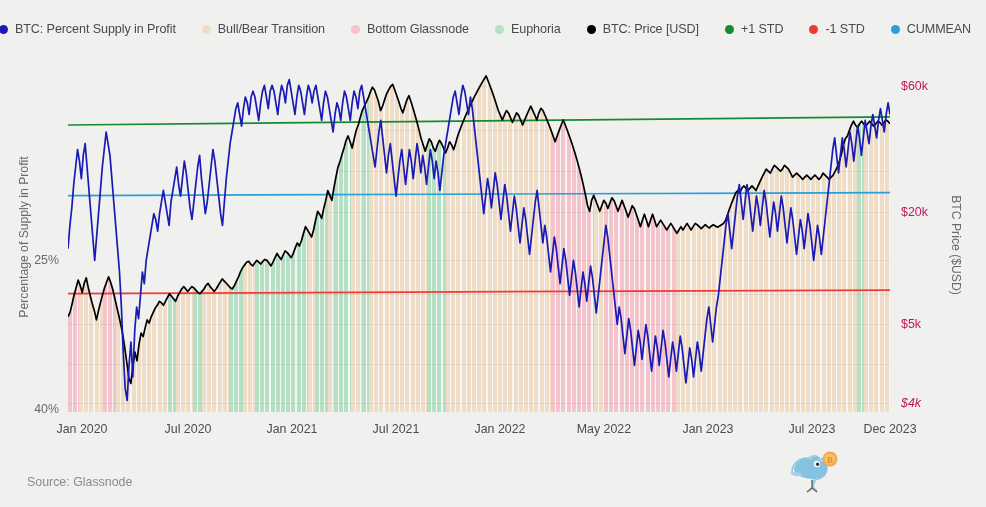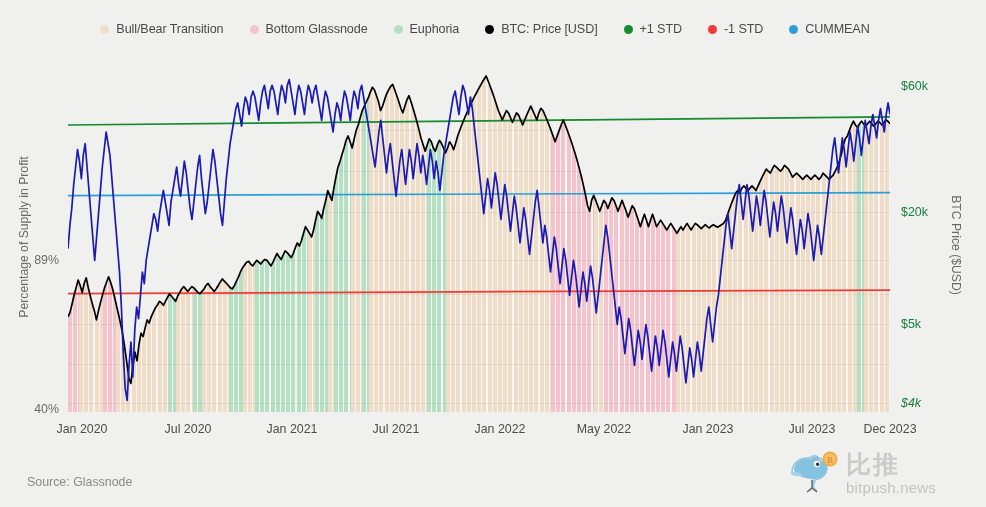--- a/index.html
+++ b/index.html
@@ -29,21 +29,21 @@
   .bands{position:absolute;inset:0;}
   .band{position:absolute;top:0;bottom:0;}
   .gridlines{position:absolute;inset:0;pointer-events:none;}
   .gl{position:absolute;left:0;right:0;height:1px;background:rgba(0,0,0,0.055);}
   svg.series{position:absolute;inset:0;width:100%;height:100%;overflow:visible;}
 
   
   .ytick-left{position:absolute;right:100%;margin-right:9px;transform:translateY(-50%);
     font-size:12.4px;color:#6a6a6a;white-space:nowrap;}
   .ytick-right{position:absolute;left:100%;margin-left:11px;transform:translateY(-50%);
-    font-size:12.4px;color:#15803d;white-space:nowrap;}
+    font-size:12.4px;color:#be185d;white-space:nowrap;}
   .xtick{position:absolute;top:100%;margin-top:10px;transform:translateX(-50%);
     font-size:12.4px;color:#4d4d4d;white-space:nowrap;}
 
   .axis-title-left{
     position:absolute;left:16px;top:62px;height:350px;width:16px;
     display:flex;align-items:center;justify-content:center;
   }
   .axis-title-left span{
     transform:rotate(-90deg);white-space:nowrap;font-size:12.2px;color:#6a6a6a;
   }
@@ -62,20 +62,24 @@
   .wm-text{display:flex;flex-direction:column;line-height:1;}
   .wm-cn{font-size:25px;color:#c9c9c9;letter-spacing:2px;font-weight:600;}
   .wm-url{font-size:15px;color:#c1c1c1;margin-top:3px;letter-spacing:.2px;}
 </style>
 </head>
 <body>
 
 <div id="root">
 
   <div class="legend" id="legend">
+      <div class="legend-item">
+        <span class="legend-dot" style="background: rgb(26, 26, 180);"></span>
+        <span class="legend-label">BTC: Percent Supply in Profit</span>
+      </div>
       <div class="legend-item">
         <span class="legend-dot" style="background: rgb(240, 221, 200);"></span>
         <span class="legend-label">Bull/Bear Transition</span>
       </div>
       <div class="legend-item">
         <span class="legend-dot" style="background: rgb(244, 195, 204);"></span>
         <span class="legend-label">Bottom Glassnode</span>
       </div>
       <div class="legend-item">
         <span class="legend-dot" style="background: rgb(182, 224, 196);"></span>
@@ -151,21 +155,21 @@
       <svg class="series" id="series-svg" viewBox="0 0 822 350" preserveAspectRatio="none">
           <path d="M0.00,254.81L2.03,250.37L4.06,242.00L6.09,232.99L8.12,225.82L10.15,218.01L12.18,223.53L14.21,230.54L16.24,221.28L18.27,215.87L20.30,225.82L22.33,234.23L24.36,242.00L26.39,248.93L28.41,257.87L30.44,248.93L32.47,240.67L34.50,232.99L36.53,225.82L38.56,220.18L40.59,214.82L42.62,220.18L44.65,226.98L46.68,235.49L48.71,244.72L50.74,253.31L52.77,262.63L54.80,272.83L56.83,286.09L58.86,301.18L60.89,316.03L62.92,321.47L64.95,303.52L66.98,290.19L69.01,298.89L71.04,282.13L73.07,271.07L75.10,274.63L77.13,265.93L79.16,257.87L81.19,261.02L83.21,254.81L85.24,250.37L87.27,246.10L89.30,243.35L91.33,239.35L93.36,240.67L95.39,243.35L97.42,239.35L99.45,235.49L101.48,231.76L103.51,234.23L105.54,236.76L107.57,239.35L109.60,234.23L111.63,230.54L113.66,226.98L115.69,224.66L117.72,226.98L119.75,229.34L121.78,226.98L123.81,224.66L125.84,225.82L127.87,228.15L129.90,230.54L131.93,231.76L133.96,229.34L135.99,226.98L138.01,223.53L140.04,221.28L142.07,224.66L144.10,226.98L146.13,229.34L148.16,226.98L150.19,223.53L152.22,220.18L154.25,216.93L156.28,219.09L158.31,221.28L160.34,223.53L162.37,225.82L164.40,226.98L166.43,223.53L168.46,219.09L170.49,214.82L172.52,209.72L174.55,205.80L176.58,202.95L178.61,200.17L180.64,199.26L182.67,202.02L184.70,203.89L186.73,201.09L188.76,198.36L190.79,200.17L192.81,202.02L194.84,199.26L196.87,197.47L198.90,198.36L200.93,201.09L202.96,203.89L204.99,200.17L207.02,195.70L209.05,191.40L211.08,194.82L213.11,197.47L215.14,193.10L217.17,188.90L219.20,190.56L221.23,193.10L223.26,195.70L225.29,191.40L227.32,185.65L229.35,180.96L231.38,184.07L233.41,178.69L235.44,171.43L237.47,164.64L239.50,167.98L241.53,171.43L243.56,175.00L245.59,167.98L247.61,158.24L249.64,149.30L251.67,152.20L253.70,156.39L255.73,146.47L257.76,138.41L259.79,128.52L261.82,133.36L263.85,138.41L265.88,126.18L267.91,115.19L269.94,105.21L271.97,99.63L274.00,92.61L276.03,86.02L278.06,78.31L280.09,73.93L282.12,79.81L284.15,86.02L286.18,76.83L288.21,68.35L290.24,63.05L292.27,55.54L294.30,48.53L296.33,44.09L298.36,39.82L300.39,35.72L302.41,29.84L304.44,25.17L306.47,27.95L308.50,33.72L310.53,39.82L312.56,48.53L314.59,44.09L316.62,37.75L318.65,31.77L320.68,27.95L322.71,24.26L324.74,22.47L326.77,27.95L328.80,33.72L330.83,39.82L332.86,46.28L334.89,50.82L336.92,44.09L338.95,37.75L340.98,33.72L343.01,39.82L345.04,46.28L347.07,53.15L349.10,60.49L351.13,68.35L353.16,76.83L355.19,82.87L357.21,89.27L359.24,82.87L361.27,76.83L363.30,79.81L365.33,86.02L367.36,89.27L369.39,82.87L371.42,78.31L373.45,81.33L375.48,86.02L377.51,90.93L379.54,86.02L381.57,79.81L383.60,82.87L385.63,87.63L387.66,81.33L389.69,73.93L391.72,68.35L393.75,63.05L395.78,57.99L397.81,53.15L399.84,48.53L401.87,44.09L403.90,39.82L405.93,35.72L407.96,31.77L409.99,27.95L412.01,24.26L414.04,20.70L416.07,17.25L418.10,13.90L420.13,18.96L422.16,24.26L424.19,29.84L426.22,35.72L428.25,41.93L430.28,48.53L432.31,53.15L434.34,57.99L436.37,53.15L438.40,48.53L440.43,50.82L442.46,55.54L444.49,60.49L446.52,55.54L448.55,50.82L450.58,53.15L452.61,57.99L454.64,63.05L456.67,57.99L458.70,53.15L460.73,48.53L462.76,44.09L464.79,48.53L466.81,53.15L468.84,57.99L470.87,50.82L472.90,46.28L474.93,48.53L476.96,53.15L478.99,57.99L481.02,63.05L483.05,68.35L485.08,73.93L487.11,79.81L489.14,73.93L491.17,68.35L493.20,63.05L495.23,57.99L497.26,63.05L499.29,68.35L501.32,73.93L503.35,79.81L505.38,86.02L507.41,92.61L509.44,99.63L511.47,107.13L513.50,115.19L515.53,123.89L517.56,133.36L519.59,143.72L521.61,149.30L523.64,138.41L525.67,133.36L527.70,138.41L529.73,143.72L531.76,149.30L533.79,143.72L535.82,138.41L537.85,141.03L539.88,146.47L541.91,141.03L543.94,135.86L545.97,138.41L548.00,143.72L550.03,149.30L552.06,143.72L554.09,138.41L556.12,143.72L558.15,149.30L560.18,155.18L562.21,149.30L564.24,143.72L566.27,146.47L568.30,152.20L570.33,158.24L572.36,164.64L574.39,158.24L576.41,152.20L578.44,158.24L580.47,164.64L582.50,158.24L584.53,152.20L586.56,158.24L588.59,164.64L590.62,161.39L592.65,158.24L594.68,161.39L596.71,164.64L598.74,167.98L600.77,164.64L602.80,161.39L604.83,164.64L606.86,167.98L608.89,171.43L610.92,167.98L612.95,164.64L614.98,167.98L617.01,164.64L619.04,161.39L621.07,164.64L623.10,167.98L625.13,164.64L627.16,161.39L629.19,162.68L631.21,164.64L633.24,166.63L635.27,164.64L637.30,162.68L639.33,164.64L641.36,165.96L643.39,163.98L645.42,162.68L647.45,163.98L649.48,165.30L651.51,163.98L653.54,162.68L655.57,161.39L657.60,158.24L659.63,152.20L661.66,146.47L663.69,141.03L665.72,135.86L667.75,130.91L669.78,128.52L671.81,130.91L673.84,126.18L675.87,123.89L677.90,126.18L679.93,128.52L681.96,126.18L683.99,123.89L686.01,126.18L688.04,128.52L690.07,123.89L692.10,119.46L694.13,115.19L696.16,111.09L698.19,107.13L700.22,109.09L702.25,111.09L704.28,107.13L706.31,103.32L708.34,105.21L710.37,107.13L712.40,109.09L714.43,107.13L716.46,103.32L718.49,105.21L720.52,107.13L722.55,111.09L724.58,115.19L726.61,113.12L728.64,111.09L730.67,113.12L732.70,115.19L734.73,117.30L736.76,115.19L738.79,113.12L740.81,115.19L742.84,117.30L744.87,115.19L746.90,113.12L748.93,115.19L750.96,117.30L752.99,115.19L755.02,111.09L757.05,113.12L759.08,115.19L761.11,117.30L763.14,115.19L765.17,113.12L767.20,109.09L769.23,105.21L771.26,99.63L773.29,92.61L775.32,82.87L777.35,76.83L779.38,73.93L781.41,68.35L783.44,63.05L785.47,59.23L787.50,63.05L789.53,65.67L791.56,61.76L793.59,59.23L795.61,61.76L797.64,64.35L799.67,61.76L801.70,59.23L803.73,61.76L805.76,64.35L807.79,61.76L809.82,59.23L811.85,60.49L813.88,63.05L815.91,60.49L817.94,57.99L819.97,59.23L822.00,61.76L822,0 L0,0 Z" fill="#f0f0ef" stroke="none"></path>
           <line x1="0" y1="63.00" x2="822" y2="54.83" stroke="#158a2f" stroke-width="1.7" fill="none"></line>
           <line x1="0" y1="133.58" x2="822" y2="130.67" stroke="#2b9fd8" stroke-width="1.7" fill="none"></line>
           <line x1="0" y1="231.58" x2="822" y2="228.08" stroke="#ef3b36" stroke-width="1.7" fill="none"></line>
           <path d="M0.00,254.81L2.03,250.37L4.06,242.00L6.09,232.99L8.12,225.82L10.15,218.01L12.18,223.53L14.21,230.54L16.24,221.28L18.27,215.87L20.30,225.82L22.33,234.23L24.36,242.00L26.39,248.93L28.41,257.87L30.44,248.93L32.47,240.67L34.50,232.99L36.53,225.82L38.56,220.18L40.59,214.82L42.62,220.18L44.65,226.98L46.68,235.49L48.71,244.72L50.74,253.31L52.77,262.63L54.80,272.83L56.83,286.09L58.86,301.18L60.89,316.03L62.92,321.47L64.95,303.52L66.98,290.19L69.01,298.89L71.04,282.13L73.07,271.07L75.10,274.63L77.13,265.93L79.16,257.87L81.19,261.02L83.21,254.81L85.24,250.37L87.27,246.10L89.30,243.35L91.33,239.35L93.36,240.67L95.39,243.35L97.42,239.35L99.45,235.49L101.48,231.76L103.51,234.23L105.54,236.76L107.57,239.35L109.60,234.23L111.63,230.54L113.66,226.98L115.69,224.66L117.72,226.98L119.75,229.34L121.78,226.98L123.81,224.66L125.84,225.82L127.87,228.15L129.90,230.54L131.93,231.76L133.96,229.34L135.99,226.98L138.01,223.53L140.04,221.28L142.07,224.66L144.10,226.98L146.13,229.34L148.16,226.98L150.19,223.53L152.22,220.18L154.25,216.93L156.28,219.09L158.31,221.28L160.34,223.53L162.37,225.82L164.40,226.98L166.43,223.53L168.46,219.09L170.49,214.82L172.52,209.72L174.55,205.80L176.58,202.95L178.61,200.17L180.64,199.26L182.67,202.02L184.70,203.89L186.73,201.09L188.76,198.36L190.79,200.17L192.81,202.02L194.84,199.26L196.87,197.47L198.90,198.36L200.93,201.09L202.96,203.89L204.99,200.17L207.02,195.70L209.05,191.40L211.08,194.82L213.11,197.47L215.14,193.10L217.17,188.90L219.20,190.56L221.23,193.10L223.26,195.70L225.29,191.40L227.32,185.65L229.35,180.96L231.38,184.07L233.41,178.69L235.44,171.43L237.47,164.64L239.50,167.98L241.53,171.43L243.56,175.00L245.59,167.98L247.61,158.24L249.64,149.30L251.67,152.20L253.70,156.39L255.73,146.47L257.76,138.41L259.79,128.52L261.82,133.36L263.85,138.41L265.88,126.18L267.91,115.19L269.94,105.21L271.97,99.63L274.00,92.61L276.03,86.02L278.06,78.31L280.09,73.93L282.12,79.81L284.15,86.02L286.18,76.83L288.21,68.35L290.24,63.05L292.27,55.54L294.30,48.53L296.33,44.09L298.36,39.82L300.39,35.72L302.41,29.84L304.44,25.17L306.47,27.95L308.50,33.72L310.53,39.82L312.56,48.53L314.59,44.09L316.62,37.75L318.65,31.77L320.68,27.95L322.71,24.26L324.74,22.47L326.77,27.95L328.80,33.72L330.83,39.82L332.86,46.28L334.89,50.82L336.92,44.09L338.95,37.75L340.98,33.72L343.01,39.82L345.04,46.28L347.07,53.15L349.10,60.49L351.13,68.35L353.16,76.83L355.19,82.87L357.21,89.27L359.24,82.87L361.27,76.83L363.30,79.81L365.33,86.02L367.36,89.27L369.39,82.87L371.42,78.31L373.45,81.33L375.48,86.02L377.51,90.93L379.54,86.02L381.57,79.81L383.60,82.87L385.63,87.63L387.66,81.33L389.69,73.93L391.72,68.35L393.75,63.05L395.78,57.99L397.81,53.15L399.84,48.53L401.87,44.09L403.90,39.82L405.93,35.72L407.96,31.77L409.99,27.95L412.01,24.26L414.04,20.70L416.07,17.25L418.10,13.90L420.13,18.96L422.16,24.26L424.19,29.84L426.22,35.72L428.25,41.93L430.28,48.53L432.31,53.15L434.34,57.99L436.37,53.15L438.40,48.53L440.43,50.82L442.46,55.54L444.49,60.49L446.52,55.54L448.55,50.82L450.58,53.15L452.61,57.99L454.64,63.05L456.67,57.99L458.70,53.15L460.73,48.53L462.76,44.09L464.79,48.53L466.81,53.15L468.84,57.99L470.87,50.82L472.90,46.28L474.93,48.53L476.96,53.15L478.99,57.99L481.02,63.05L483.05,68.35L485.08,73.93L487.11,79.81L489.14,73.93L491.17,68.35L493.20,63.05L495.23,57.99L497.26,63.05L499.29,68.35L501.32,73.93L503.35,79.81L505.38,86.02L507.41,92.61L509.44,99.63L511.47,107.13L513.50,115.19L515.53,123.89L517.56,133.36L519.59,143.72L521.61,149.30L523.64,138.41L525.67,133.36L527.70,138.41L529.73,143.72L531.76,149.30L533.79,143.72L535.82,138.41L537.85,141.03L539.88,146.47L541.91,141.03L543.94,135.86L545.97,138.41L548.00,143.72L550.03,149.30L552.06,143.72L554.09,138.41L556.12,143.72L558.15,149.30L560.18,155.18L562.21,149.30L564.24,143.72L566.27,146.47L568.30,152.20L570.33,158.24L572.36,164.64L574.39,158.24L576.41,152.20L578.44,158.24L580.47,164.64L582.50,158.24L584.53,152.20L586.56,158.24L588.59,164.64L590.62,161.39L592.65,158.24L594.68,161.39L596.71,164.64L598.74,167.98L600.77,164.64L602.80,161.39L604.83,164.64L606.86,167.98L608.89,171.43L610.92,167.98L612.95,164.64L614.98,167.98L617.01,164.64L619.04,161.39L621.07,164.64L623.10,167.98L625.13,164.64L627.16,161.39L629.19,162.68L631.21,164.64L633.24,166.63L635.27,164.64L637.30,162.68L639.33,164.64L641.36,165.96L643.39,163.98L645.42,162.68L647.45,163.98L649.48,165.30L651.51,163.98L653.54,162.68L655.57,161.39L657.60,158.24L659.63,152.20L661.66,146.47L663.69,141.03L665.72,135.86L667.75,130.91L669.78,128.52L671.81,130.91L673.84,126.18L675.87,123.89L677.90,126.18L679.93,128.52L681.96,126.18L683.99,123.89L686.01,126.18L688.04,128.52L690.07,123.89L692.10,119.46L694.13,115.19L696.16,111.09L698.19,107.13L700.22,109.09L702.25,111.09L704.28,107.13L706.31,103.32L708.34,105.21L710.37,107.13L712.40,109.09L714.43,107.13L716.46,103.32L718.49,105.21L720.52,107.13L722.55,111.09L724.58,115.19L726.61,113.12L728.64,111.09L730.67,113.12L732.70,115.19L734.73,117.30L736.76,115.19L738.79,113.12L740.81,115.19L742.84,117.30L744.87,115.19L746.90,113.12L748.93,115.19L750.96,117.30L752.99,115.19L755.02,111.09L757.05,113.12L759.08,115.19L761.11,117.30L763.14,115.19L765.17,113.12L767.20,109.09L769.23,105.21L771.26,99.63L773.29,92.61L775.32,82.87L777.35,76.83L779.38,73.93L781.41,68.35L783.44,63.05L785.47,59.23L787.50,63.05L789.53,65.67L791.56,61.76L793.59,59.23L795.61,61.76L797.64,64.35L799.67,61.76L801.70,59.23L803.73,61.76L805.76,64.35L807.79,61.76L809.82,59.23L811.85,60.49L813.88,63.05L815.91,60.49L817.94,57.99L819.97,59.23L822.00,61.76" fill="none" stroke="#000000" stroke-width="1.7" stroke-linejoin="round"></path>
           <path d="M0.00,186.67L1.91,163.33L3.81,145.83L5.72,122.50L7.63,105.00L9.54,87.50L11.44,99.17L13.35,116.67L15.26,93.33L17.16,81.67L19.07,105.00L20.98,128.33L22.89,151.67L24.79,175.00L26.70,198.33L28.61,175.00L30.52,151.67L32.42,128.33L34.33,105.00L36.24,87.50L38.14,70.00L40.05,81.67L41.96,93.33L43.87,116.67L45.77,140.00L47.68,163.33L49.59,186.67L51.49,210.00L53.40,245.00L55.31,291.67L57.22,326.67L59.12,338.33L61.03,303.33L62.94,280.00L64.84,315.00L66.75,268.33L68.66,245.00L70.57,256.67L72.47,233.33L74.38,210.00L76.29,221.67L78.19,198.33L80.10,186.67L82.01,175.00L83.92,163.33L85.82,151.67L87.73,157.50L89.64,169.17L91.55,151.67L93.45,140.00L95.36,128.33L97.27,140.00L99.17,151.67L101.08,163.33L102.99,140.00L104.90,128.33L106.80,116.67L108.71,105.00L110.62,122.50L112.52,134.17L114.43,116.67L116.34,99.17L118.25,110.83L120.15,128.33L122.06,145.83L123.97,157.50L125.87,140.00L127.78,122.50L129.69,105.00L131.60,93.33L133.50,116.67L135.41,134.17L137.32,151.67L139.23,140.00L141.13,122.50L143.04,105.00L144.95,87.50L146.85,99.17L148.76,116.67L150.67,134.17L152.58,151.67L154.48,163.33L156.39,140.00L158.30,116.67L160.20,99.17L162.11,81.67L164.02,70.00L165.93,58.33L167.83,46.67L169.74,40.83L171.65,52.50L173.55,64.17L175.46,46.67L177.37,35.00L179.28,40.83L181.18,52.50L183.09,35.00L185.00,29.17L186.90,35.00L188.81,46.67L190.72,58.33L192.63,40.83L194.53,29.17L196.44,23.33L198.35,35.00L200.26,46.67L202.16,29.17L204.07,23.33L205.98,29.17L207.88,40.83L209.79,52.50L211.70,35.00L213.61,23.33L215.51,29.17L217.42,40.83L219.33,23.33L221.23,17.50L223.14,29.17L225.05,40.83L226.96,52.50L228.86,35.00L230.77,23.33L232.68,29.17L234.58,40.83L236.49,52.50L238.40,35.00L240.31,23.33L242.21,29.17L244.12,40.83L246.03,29.17L247.94,23.33L249.84,35.00L251.75,46.67L253.66,58.33L255.56,40.83L257.47,29.17L259.38,35.00L261.29,46.67L263.19,58.33L265.10,70.00L267.01,52.50L268.91,40.83L270.82,46.67L272.73,58.33L274.64,40.83L276.54,29.17L278.45,35.00L280.36,46.67L282.26,58.33L284.17,40.83L286.08,29.17L287.99,35.00L289.89,46.67L291.80,29.17L293.71,23.33L295.61,35.00L297.52,46.67L299.43,58.33L301.34,70.00L303.24,81.67L305.15,93.33L307.06,105.00L308.97,87.50L310.87,70.00L312.78,58.33L314.69,75.83L316.59,93.33L318.50,110.83L320.41,93.33L322.32,81.67L324.22,99.17L326.13,116.67L328.04,134.17L329.94,116.67L331.85,99.17L333.76,87.50L335.67,105.00L337.57,122.50L339.48,105.00L341.39,87.50L343.29,99.17L345.20,116.67L347.11,99.17L349.02,81.67L350.92,93.33L352.83,110.83L354.74,93.33L356.65,105.00L358.55,122.50L360.46,105.00L362.37,87.50L364.27,99.17L366.18,116.67L368.09,99.17L370.00,110.83L371.90,128.33L373.81,110.83L375.72,93.33L377.62,81.67L379.53,70.00L381.44,58.33L383.35,46.67L385.25,35.00L387.16,29.17L389.07,40.83L390.97,52.50L392.88,35.00L394.79,23.33L396.70,29.17L398.60,40.83L400.51,52.50L402.42,35.00L404.32,46.67L406.23,64.17L408.14,81.67L410.05,99.17L411.95,116.67L413.86,134.17L415.77,151.67L417.68,134.17L419.58,116.67L421.49,128.33L423.40,145.83L425.30,128.33L427.21,110.83L429.12,122.50L431.03,140.00L432.93,157.50L434.84,140.00L436.75,122.50L438.65,134.17L440.56,151.67L442.47,169.17L444.38,151.67L446.28,134.17L448.19,145.83L450.10,163.33L452.00,180.83L453.91,163.33L455.82,145.83L457.73,157.50L459.63,175.00L461.54,192.50L463.45,175.00L465.35,157.50L467.26,140.00L469.17,128.33L471.08,145.83L472.98,163.33L474.89,180.83L476.80,163.33L478.71,175.00L480.61,192.50L482.52,210.00L484.43,192.50L486.33,175.00L488.24,186.67L490.15,204.17L492.06,221.67L493.96,204.17L495.87,186.67L497.78,198.33L499.68,215.83L501.59,233.33L503.50,215.83L505.41,198.33L507.31,210.00L509.22,227.50L511.13,245.00L513.03,227.50L514.94,210.00L516.85,221.67L518.76,239.17L520.66,221.67L522.57,204.17L524.48,215.83L526.39,233.33L528.29,250.83L530.20,233.33L532.11,215.83L534.01,198.33L535.92,180.83L537.83,163.33L539.74,175.00L541.64,192.50L543.55,210.00L545.46,227.50L547.36,245.00L549.27,262.50L551.18,245.00L553.09,256.67L554.99,274.17L556.90,291.67L558.81,274.17L560.71,256.67L562.62,268.33L564.53,285.83L566.44,303.33L568.34,285.83L570.25,268.33L572.16,280.00L574.06,297.50L575.97,280.00L577.88,262.50L579.79,274.17L581.69,291.67L583.60,309.17L585.51,291.67L587.42,274.17L589.32,285.83L591.23,303.33L593.14,285.83L595.04,268.33L596.95,280.00L598.86,297.50L600.77,315.00L602.67,297.50L604.58,280.00L606.49,291.67L608.39,309.17L610.30,291.67L612.21,274.17L614.12,285.83L616.02,303.33L617.93,320.83L619.84,303.33L621.74,285.83L623.65,297.50L625.56,315.00L627.47,297.50L629.37,280.00L631.28,291.67L633.19,309.17L635.10,291.67L637.00,274.17L638.91,256.67L640.82,245.00L642.72,262.50L644.63,280.00L646.54,262.50L648.45,245.00L650.35,233.33L652.26,215.83L654.17,198.33L656.07,180.83L657.98,163.33L659.89,151.67L661.80,169.17L663.70,186.67L665.61,169.17L667.52,151.67L669.42,134.17L671.33,122.50L673.24,140.00L675.15,157.50L677.05,140.00L678.96,122.50L680.87,134.17L682.77,151.67L684.68,169.17L686.59,151.67L688.50,134.17L690.40,145.83L692.31,163.33L694.22,145.83L696.13,128.33L698.03,140.00L699.94,157.50L701.85,175.00L703.75,157.50L705.66,140.00L707.57,151.67L709.48,169.17L711.38,151.67L713.29,134.17L715.20,145.83L717.10,163.33L719.01,180.83L720.92,163.33L722.83,145.83L724.73,157.50L726.64,175.00L728.55,192.50L730.45,175.00L732.36,157.50L734.27,169.17L736.18,186.67L738.08,169.17L739.99,151.67L741.90,163.33L743.81,180.83L745.71,198.33L747.62,180.83L749.53,163.33L751.43,175.00L753.34,192.50L755.25,175.00L757.16,157.50L759.06,140.00L760.97,122.50L762.88,105.00L764.78,87.50L766.69,75.83L768.60,93.33L770.51,110.83L772.41,93.33L774.32,75.83L776.23,87.50L778.13,105.00L780.04,87.50L781.95,70.00L783.86,81.67L785.76,99.17L787.67,81.67L789.58,64.17L791.48,75.83L793.39,93.33L795.30,75.83L797.21,58.33L799.11,70.00L801.02,81.67L802.93,64.17L804.84,52.50L806.74,64.17L808.65,75.83L810.56,58.33L812.46,46.67L814.37,58.33L816.28,70.00L818.19,52.50L820.09,40.83L822.00,52.50" fill="none" stroke="#1a1ab4" stroke-width="1.7" stroke-linejoin="round"></path>
         </svg>
     </div>
     <div id="yticks-left">
-        <div class="ytick-left" style="top: 197.995px;">89%</div>
+        <div class="ytick-left" style="top: 197.995px;">25%</div>
         <div class="ytick-left" style="top: 346.99px;">40%</div>
       </div>
     <div id="yticks-right">
         <div class="ytick-right" style="top: 24.01px;">$60k</div>
         <div class="ytick-right" style="top: 150.01px; text-align: center;">$20k</div>
         <div class="ytick-right" style="top: 262.01px;">$5k</div>
         <div class="ytick-right" style="top: 341.005px; font-style: italic;">$4k</div>
       </div>
     <div id="xticks">
         <div class="xtick" style="left: 13.974px;">Jan 2020</div>
@@ -189,19 +193,15 @@
       <path d="M8 20 C8 12, 16 7, 24 9 C28 5, 33 6, 34 10 C40 12, 42 17, 40 22
                C38 27, 31 30, 25 29 C18 28, 10 26, 8 20 Z" fill="#7fc0e0"></path>
       <path d="M4 23 C8 21, 14 22, 17 25 C13 27, 7 27, 4 23 Z" fill="#9ed1ea"></path>
       <circle cx="31" cy="14" r="3.2" fill="#ffffff"></circle>
       <circle cx="31.6" cy="14.2" r="1.7" fill="#2b2b2b"></circle>
       <path d="M26 30 L26 38 M26 38 L21 42 M26 38 L31 42" stroke="#5a5a5a" stroke-width="1.4" fill="none"></path>
       <circle cx="44" cy="9" r="7.5" fill="#f2a63b"></circle>
       <circle cx="44" cy="9" r="5.6" fill="#f7bf68"></circle>
       <text x="44" y="13" font-family="'Liberation Serif', serif" font-size="9" fill="#e08b1e" text-anchor="middle" font-weight="bold">B</text>
     </svg>
-    <div class="wm-text">
-      <div class="wm-cn">比推</div>
-      <div class="wm-url">bitpush.news</div>
-    </div>
   </div>
 
 </div>
 
 </body></html>

